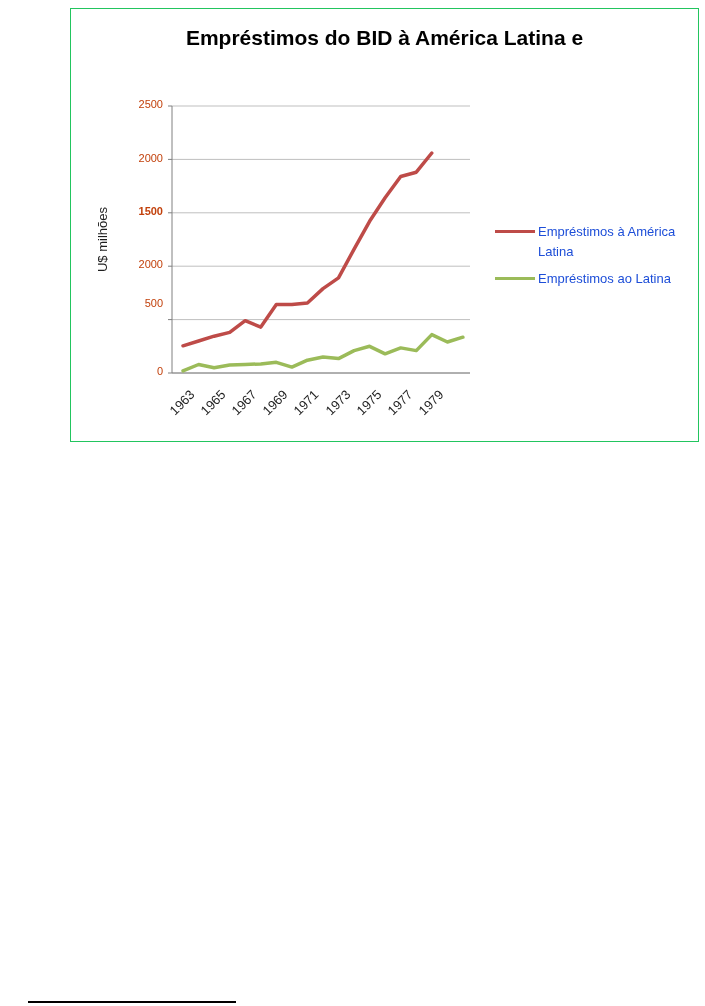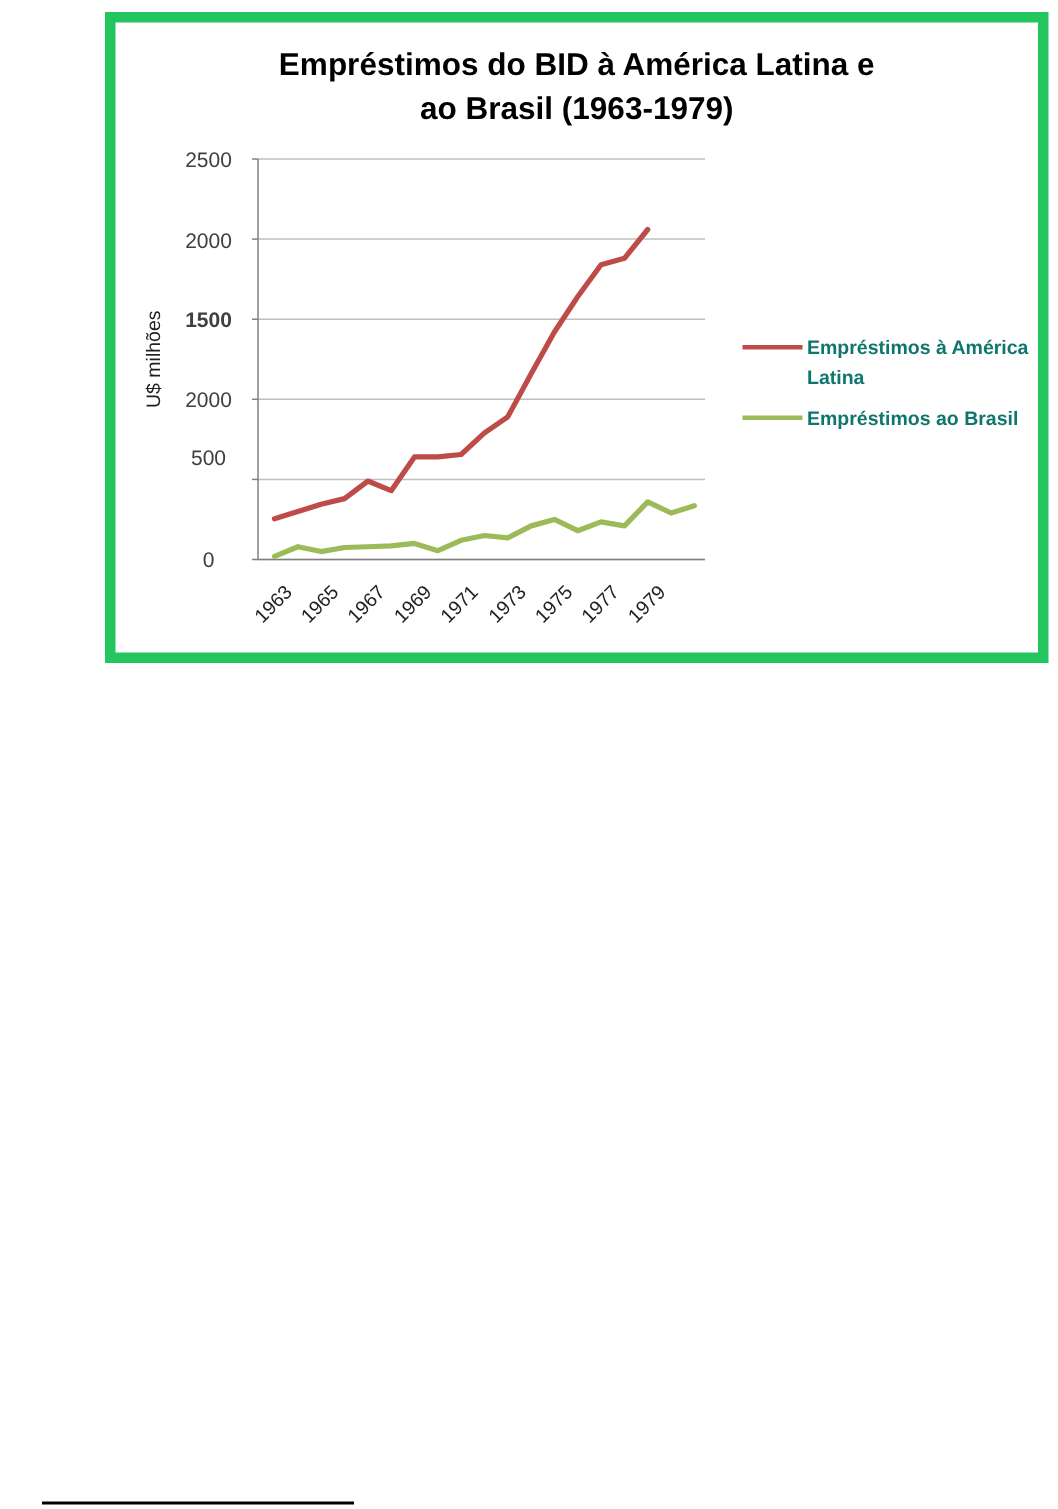--- a/index.html
+++ b/index.html
@@ -2,62 +2,60 @@
 <html><head>
 <meta charset="utf-8">
 <style>
   html,body { margin:0; padding:0; background:#ffffff; }
   #page {
     position:relative; width:705px; height:1006px; background:#ffffff;
     font-family:"Liberation Sans", sans-serif; overflow:hidden;
   }
   #chart-frame {
     position:absolute; left:70px; top:8px; width:629px; height:434px;
-    background:#ffffff; border:7px solid #22c55e; box-sizing:border-box;
+    background:#ffffff; border:1px solid #22c55e; box-sizing:border-box;
   }
   #chart-title {
     position:absolute; left:0; top:14px; width:100%;
     text-align:center; font-size:21px; font-weight:bold; color:#000000;
     line-height:29px; letter-spacing:0px;
   }
   #plot-svg { position:absolute; left:0; top:0; width:705px; height:460px; }
   .ytick {
-    position:absolute; width:48px; text-align:center;
-    font-size:14px; color:#404040;
+    position:absolute; width:48px; text-align:right;
+    font-size:11px; color:#c2410c;
   }
   .xtick {
     position:absolute; width:42px; text-align:right;
     font-size:13px; color:#1f1f1f; white-space:nowrap;
     transform:rotate(-45deg); transform-origin:100% 0%;
   }
   #y-axis-title {
     position:absolute; left:62px; top:232px; width:80px; text-align:center;
     font-size:13px; color:#1f1f1f; transform:rotate(-90deg);
     transform-origin:50% 50%; white-space:nowrap;
   }
   .legend-swatch { position:absolute; width:40px; height:3px; }
   .legend-label {
-    position:absolute; font-size:13px; color:#0f766e; line-height:20px;
+    position:absolute; font-size:13px; color:#1d4ed8; line-height:20px;
     width:168px;
-    font-weight:bold;
   }
   #footnote-rule {
     position:absolute; left:28px; top:1001px; width:208px; height:2px;
     background:#000000;
   }
 </style>
 </head>
 <body>
 
 <div id="page">
 
   <div id="chart-frame">
     <div id="chart-title">
       <div>Empréstimos do BID à América Latina e</div>
-      <div>ao Brasil (1963-1979)</div>
     </div>
   </div>
 
   <svg id="plot-svg" viewBox="0 0 705 460" xmlns="http://www.w3.org/2000/svg">
       <line x1="172" y1="373" x2="470" y2="373" stroke="#BFBFBF" stroke-width="1"></line>
       <line x1="168" y1="373" x2="172" y2="373" stroke="#808080" stroke-width="1"></line>
       <line x1="172" y1="319.6" x2="470" y2="319.6" stroke="#BFBFBF" stroke-width="1"></line>
       <line x1="168" y1="319.6" x2="172" y2="319.6" stroke="#808080" stroke-width="1"></line>
       <line x1="172" y1="266.2" x2="470" y2="266.2" stroke="#BFBFBF" stroke-width="1"></line>
       <line x1="168" y1="266.2" x2="172" y2="266.2" stroke="#808080" stroke-width="1"></line>
@@ -91,17 +89,17 @@
       <div class="xtick" style="left: 269.4px; top: 387px;">1971</div>
       <div class="xtick" style="left: 300.5px; top: 387px;">1973</div>
       <div class="xtick" style="left: 331.6px; top: 387px;">1975</div>
       <div class="xtick" style="left: 362.7px; top: 387px;">1977</div>
       <div class="xtick" style="left: 393.8px; top: 387px;">1979</div>
     </div>
   <div id="legend">
       <div class="legend-swatch" style="left: 495px; top: 230px; background: rgb(190, 75, 72);"></div>
       <div class="legend-label" style="left: 538px; top: 222px;">Empréstimos à América Latina</div>
       <div class="legend-swatch" style="left: 495px; top: 277px; background: rgb(155, 187, 89);"></div>
-      <div class="legend-label" style="left: 538px; top: 269px;">Empréstimos ao Brasil</div>
+      <div class="legend-label" style="left: 538px; top: 269px;">Empréstimos ao Latina</div>
     </div>
 
   <div id="footnote-rule"></div>
 </div>
 
 </body></html>

